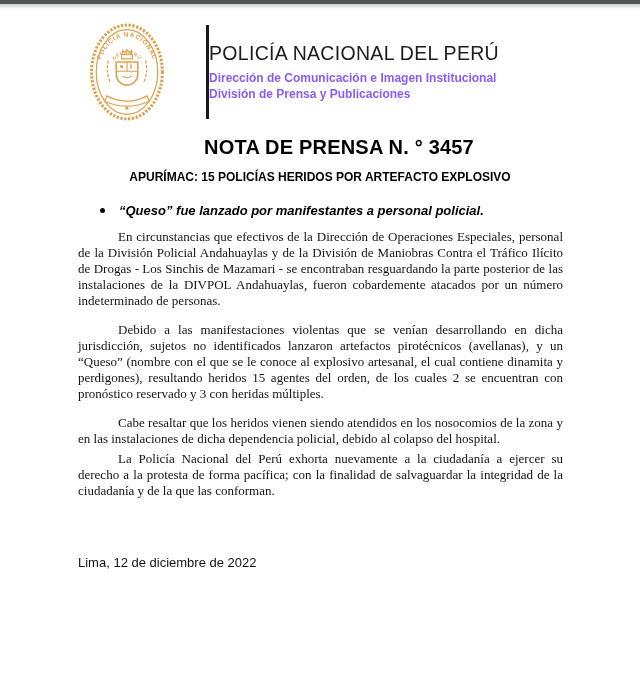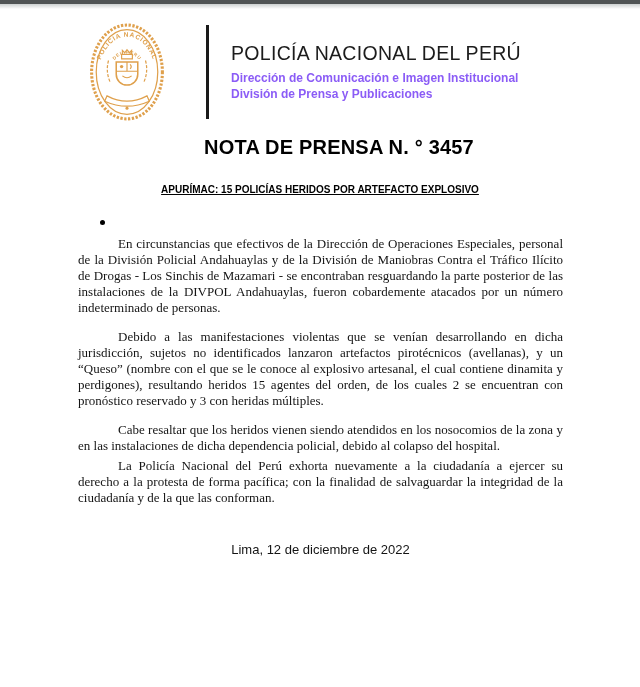--- a/index.html
+++ b/index.html
@@ -28,21 +28,21 @@
     color: var(--logo-color, #DFA04C);
     flex: 0 0 auto;
   }
   .header-divider {
     width: 3px;
     height: 94px;
     background: #1a1a1a;
     margin-left: 40px;
     flex: 0 0 auto;
   }
-  .org-block { margin-left: 22px; }
+  .org-block { }
   .org-name {
     font-size: 19.5px;
     letter-spacing: 0.3px;
     font-weight: 400;
     color: #1c1c1c;
     margin-bottom: 5px;
     white-space: nowrap;
   }
   .org-dept {
     font-size: 12px;
@@ -56,28 +56,27 @@
   .doc-title {
     margin-top: 13px;
     text-align: center;
     font-size: 20px;
     font-weight: 700;
     letter-spacing: 0.2px;
     color: #000000;
     margin-left: 38px;
   }
   .doc-subtitle {
-    margin: 22px auto 0 auto;
+    margin: 10px auto 0 auto;
     max-width: 440px;
     text-align: center;
-    font-size: 10px;
+    font-size: 12px;
     font-weight: 700;
     line-height: 17px;
     color: #000000;
-    text-decoration: underline;
   }
 
   
   .bullet-row {
     display: flex;
     align-items: flex-start;
     margin: 17px 77px 0 100px;
   }
   .bullet-dot {
     width: 5px;
@@ -101,22 +100,22 @@
     font-size: 13px;
     line-height: 16px;
     text-align: justify;
     text-indent: 40px;
     color: #141414;
     margin-bottom: 13px;
   }
   .doc-body p:nth-child(3) { margin-bottom: 4px; }
 
   .dateline {
-    margin: 36px 77px 0 78px;
-    text-align: center;
+    margin: 56px 77px 0 78px;
+    text-align: left;
     font-size: 13px;
     color: #141414;
   }
 </style>
 </head>
 <body>
 
 <div class="viewer-edge"></div>
 <div class="viewer-fade"></div>
 
@@ -162,20 +161,21 @@
       <div class="org-dept">División de Prensa y Publicaciones</div>
     </div>
   </div>
 
   <h1 class="doc-title">NOTA DE PRENSA N. ° 3457</h1>
 
   <h2 class="doc-subtitle">APURÍMAC: 15 POLICÍAS HERIDOS POR ARTEFACTO EXPLOSIVO</h2>
 
   <div class="bullet-row">
     <span class="bullet-dot"></span>
+    <span class="bullet-text">“Queso” fue lanzado por manifestantes a personal policial.</span>
   </div>
 
   <div class="doc-body">
     <p>En circunstancias que efectivos de la Dirección de Operaciones Especiales, personal de la División Policial Andahuaylas y de la División de Maniobras Contra el Tráfico Ilícito de Drogas - Los Sinchis de Mazamari - se encontraban resguardando la parte posterior de las instalaciones de la DIVPOL Andahuaylas, fueron cobardemente atacados por un número indeterminado de personas.</p>
     <p>Debido a las manifestaciones violentas que se venían desarrollando en dicha jurisdicción, sujetos no identificados lanzaron artefactos pirotécnicos (avellanas), y un “Queso” (nombre con el que se le conoce al explosivo artesanal, el cual contiene dinamita y perdigones), resultando heridos 15 agentes del orden, de los cuales 2 se encuentran con pronóstico reservado y 3 con heridas múltiples.</p>
     <p>Cabe resaltar que los heridos vienen siendo atendidos en los nosocomios de la zona y en las instalaciones de dicha dependencia policial, debido al colapso del hospital.</p>
     <p>La Policía Nacional del Perú exhorta nuevamente a la ciudadanía a ejercer su derecho a la protesta de forma pacífica; con la finalidad de salvaguardar la integridad de la ciudadanía y de la que las conforman.</p>
   </div>
 
   <div class="dateline">Lima, 12 de diciembre de 2022</div>

